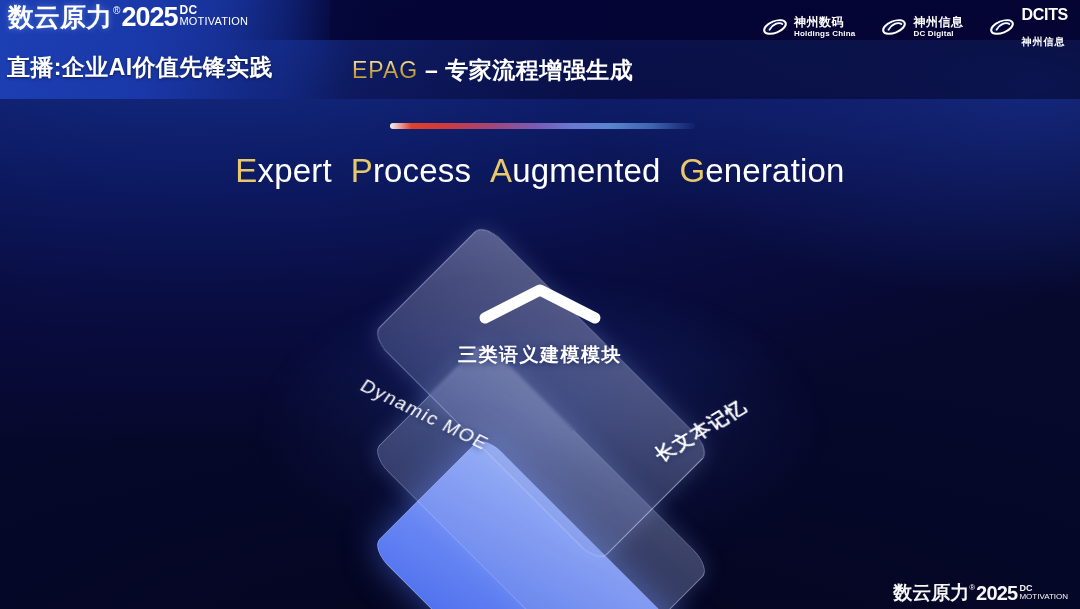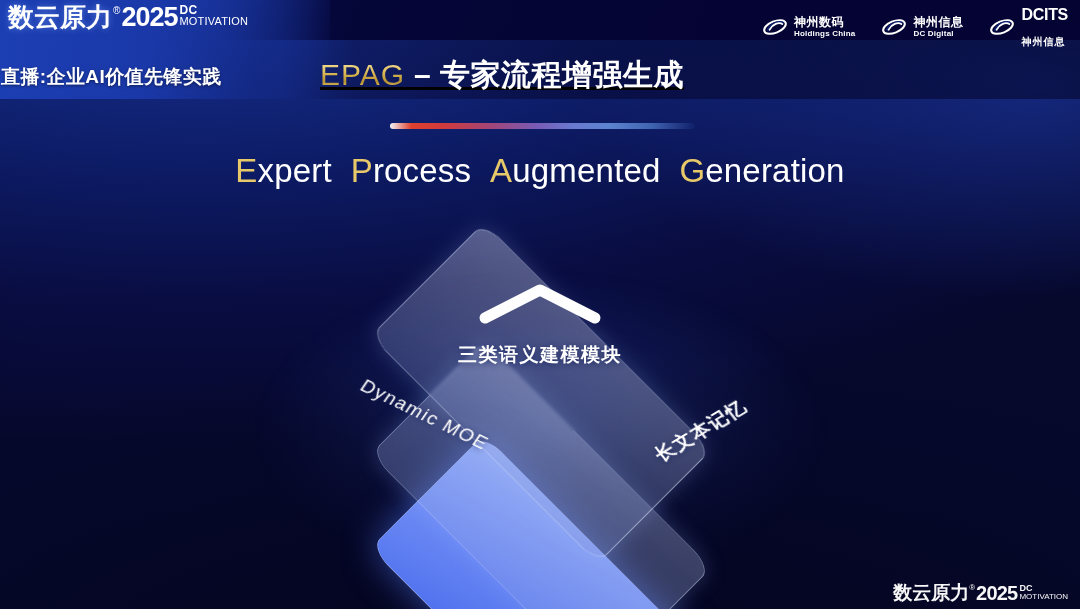--- a/index.html
+++ b/index.html
@@ -129,28 +129,27 @@
   .logo-motivation {
     font-size: 11px;
     font-weight: 400;
     color: #ffffff;
     line-height: 11px;
     letter-spacing: 0.2px;
   }
 
   .live-title {
     position: absolute;
-    left: 1px; top: 52px;
-    font-size: 19px;
+    left: 7px; top: 52px;
+    font-size: 23px;
     font-weight: 700;
     color: #ffffff;
     letter-spacing: 0.4px;
     white-space: nowrap;
     text-shadow: 0 1px 3px rgba(0,0,0,0.5);
-    margin-top: 12px;
   }
 
   
   .partner-logos {
     position: absolute;
     right: 12px; top: 7px;
     display: flex;
     align-items: center;
     gap: 26px;
   }
@@ -192,26 +191,25 @@
     font-size: 10px;
     font-weight: 700;
     color: #ffffff;
     margin-top: 14px;
     letter-spacing: 1px;
   }
 
   
   .headline {
     position: absolute;
-    left: 320px; top: 55px;
-    font-size: 30px;
+    left: 352px; top: 55px;
+    font-size: 23px;
     font-weight: 700;
     white-space: nowrap;
     letter-spacing: 0.5px;
-    text-decoration: underline;
   }
   .headline .gold {
     background: linear-gradient(180deg, #fbf0b6 0%, #e2c261 38%, #b8932f 72%, #f2dc94 100%);
     -webkit-background-clip: text;
     background-clip: text;
     color: transparent;
     -webkit-text-fill-color: transparent;
     font-weight: 400;
     letter-spacing: 1px;
   }

